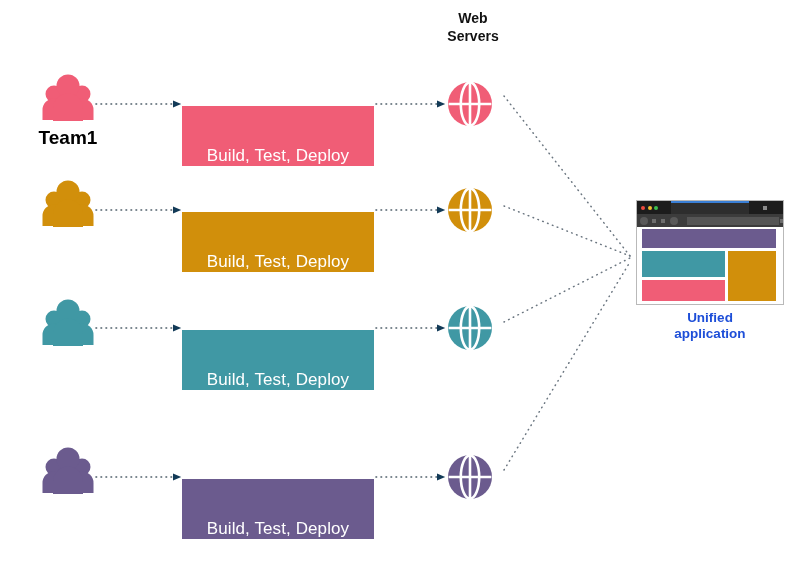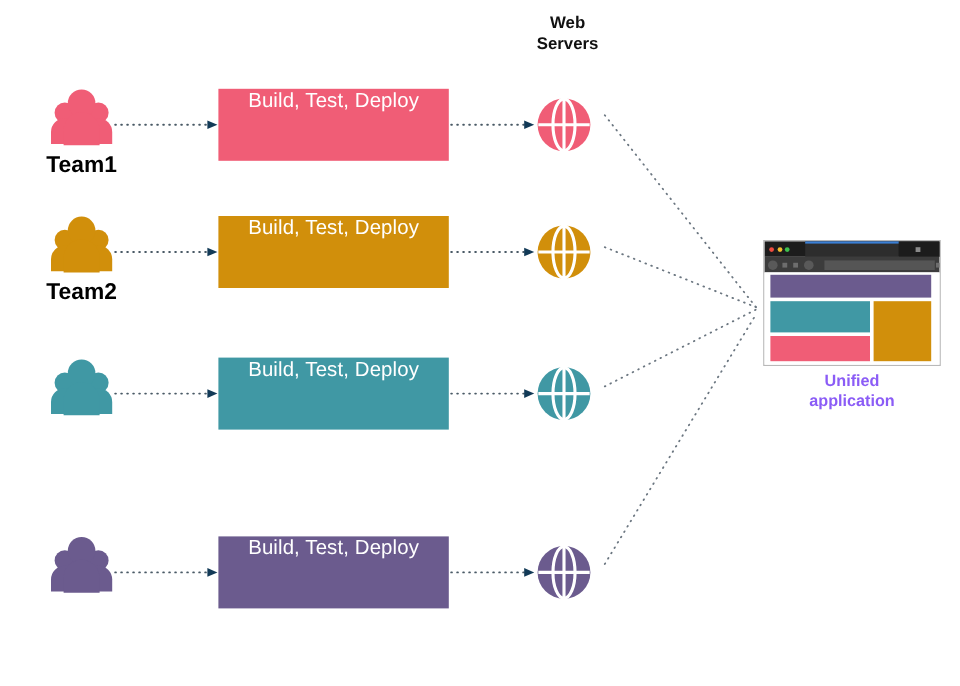--- a/index.html
+++ b/index.html
@@ -62,25 +62,26 @@
     text-align: center;
   }
 
   
   .pipeline-box {
     position: absolute;
     left: 178px;
     width: 192px;
     height: 60px;
     display: flex;
-    align-items: flex-start;
+    align-items: flex-end;
     justify-content: center;
     color: #ffffff;
     font-size: 17px;
     letter-spacing: 0.1px;
+    margin-top: 32px;
   }
 
   
   .globe {
     position: absolute;
     width: 48px;
     height: 48px;
   }
 
   
@@ -181,21 +182,21 @@
     position: absolute;
   }
   .caption {
     position: absolute;
     left: 632px;
     top: 310px;
     width: 148px;
     text-align: center;
     font-size: 13.5px;
     font-weight: bold;
-    color: #8b5cf6;
+    color: #1d4ed8;
     line-height: 1.2;
     white-space: pre-line;
   }
 </style>
 </head>
 <body>
 
 <div id="stage">
 
   <svg class="layer-svg" viewBox="0 0 800 572">
@@ -241,21 +242,20 @@
 
   <div class="team" style="left:4px; top:178px;">
     <svg class="team-icon" viewBox="0 0 64 52">
       <circle cx="18" cy="22" r="8.5" fill="#d18f0b"></circle>
       <path d="M6.5 48 V38 a11.5 11.5 0 0 1 23 0 V48 Z" fill="#d18f0b"></path>
       <circle cx="46" cy="22" r="8.5" fill="#d18f0b"></circle>
       <path d="M34.5 48 V38 a11.5 11.5 0 0 1 23 0 V48 Z" fill="#d18f0b"></path>
       <circle cx="32" cy="14" r="11.5" fill="#d18f0b"></circle>
       <path d="M17 49 V36.5 a15 15 0 0 1 30 0 V49 Z" fill="#d18f0b"></path>
     </svg>
-    <div class="team-label">Team2</div>
   </div>
 
   <div class="team" style="left:4px; top:297px;">
     <svg class="team-icon" viewBox="0 0 64 52">
       <circle cx="18" cy="22" r="8.5" fill="#4098a4"></circle>
       <path d="M6.5 48 V38 a11.5 11.5 0 0 1 23 0 V48 Z" fill="#4098a4"></path>
       <circle cx="46" cy="22" r="8.5" fill="#4098a4"></circle>
       <path d="M34.5 48 V38 a11.5 11.5 0 0 1 23 0 V48 Z" fill="#4098a4"></path>
       <circle cx="32" cy="14" r="11.5" fill="#4098a4"></circle>
       <path d="M17 49 V36.5 a15 15 0 0 1 30 0 V49 Z" fill="#4098a4"></path>

